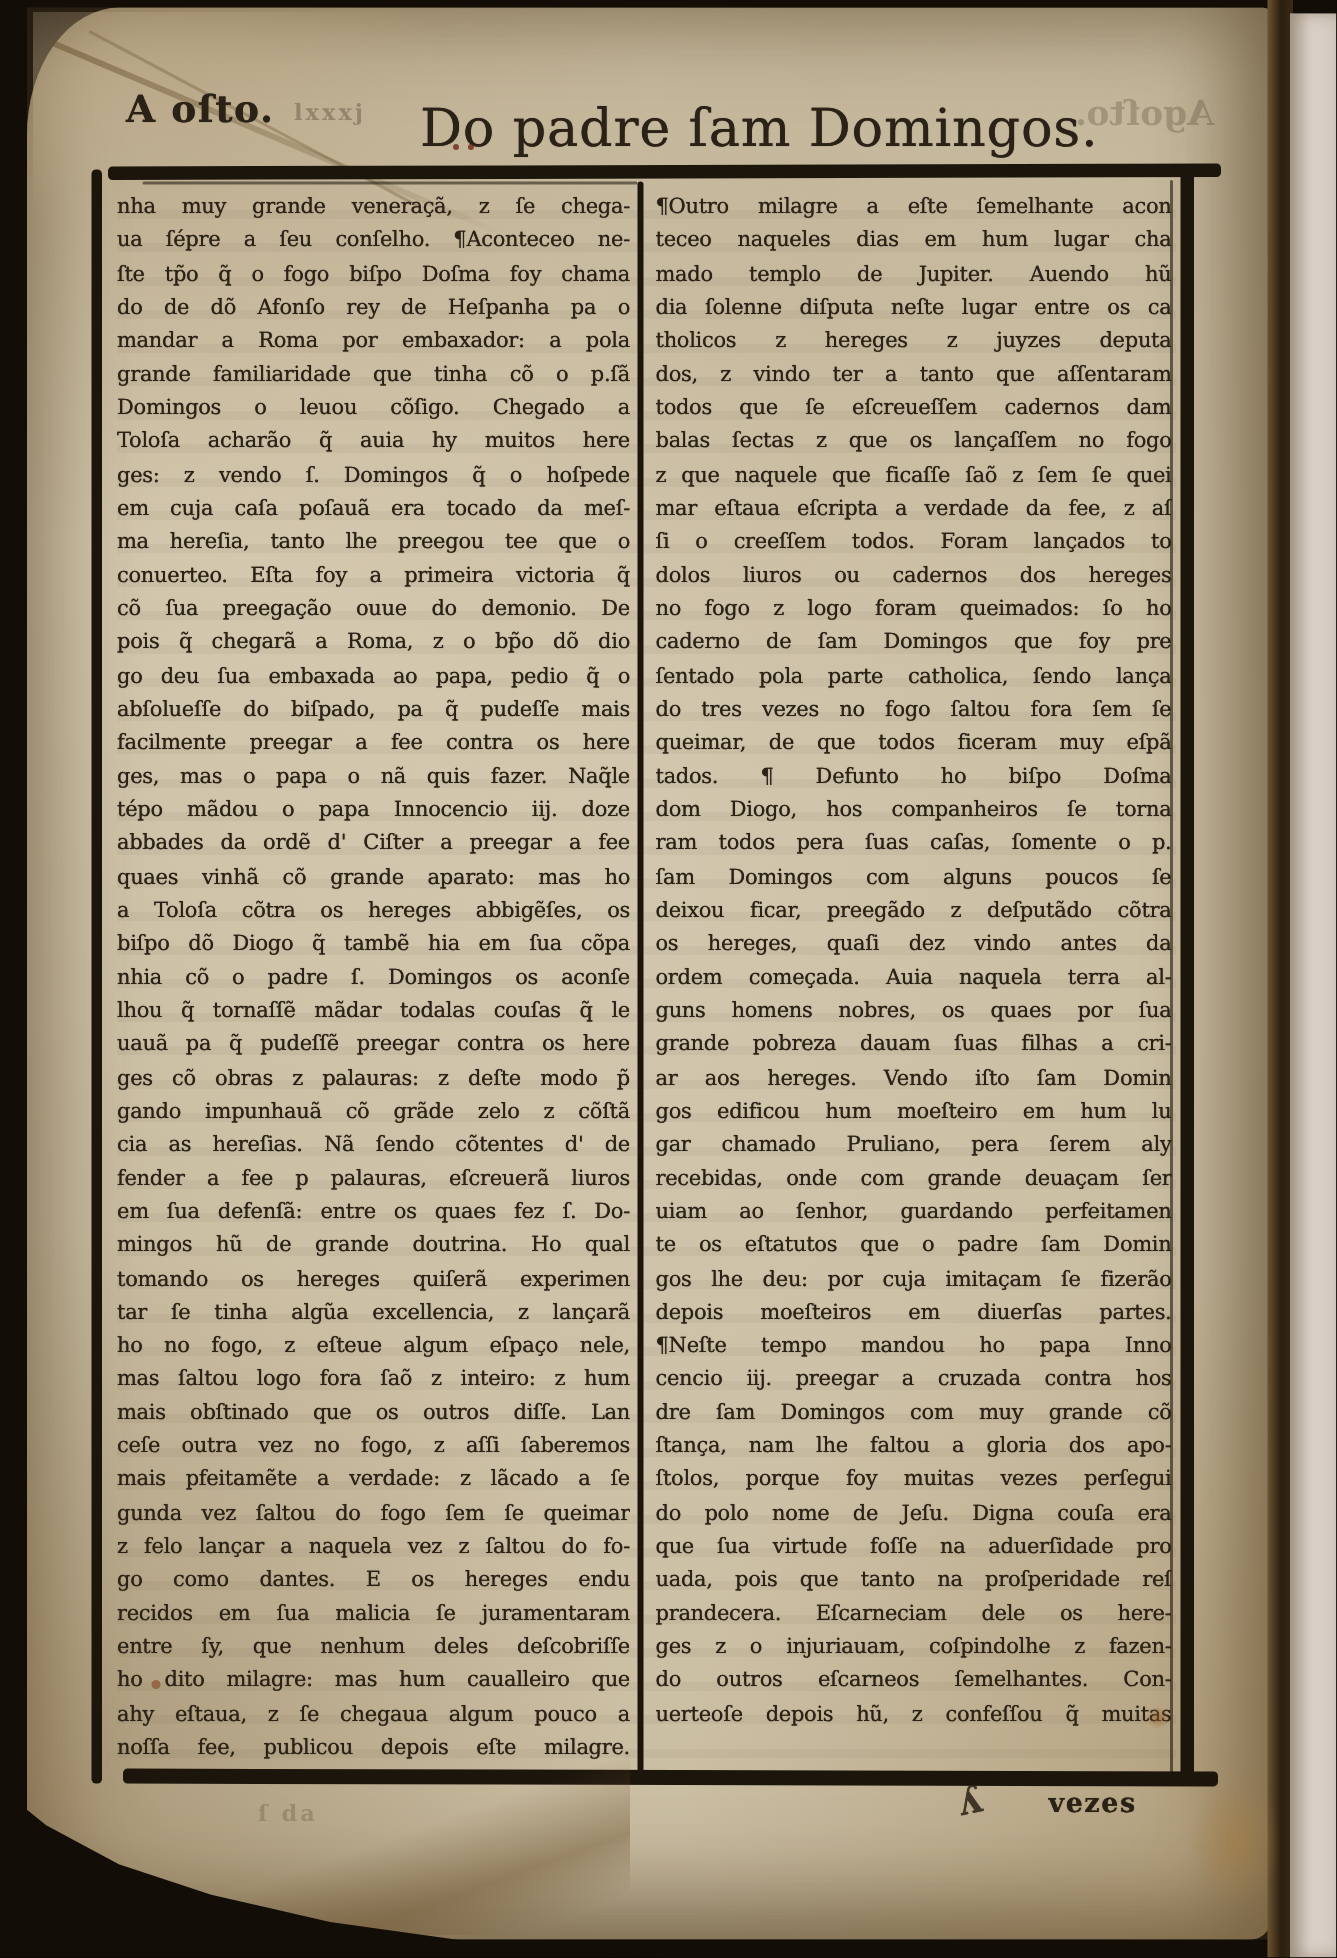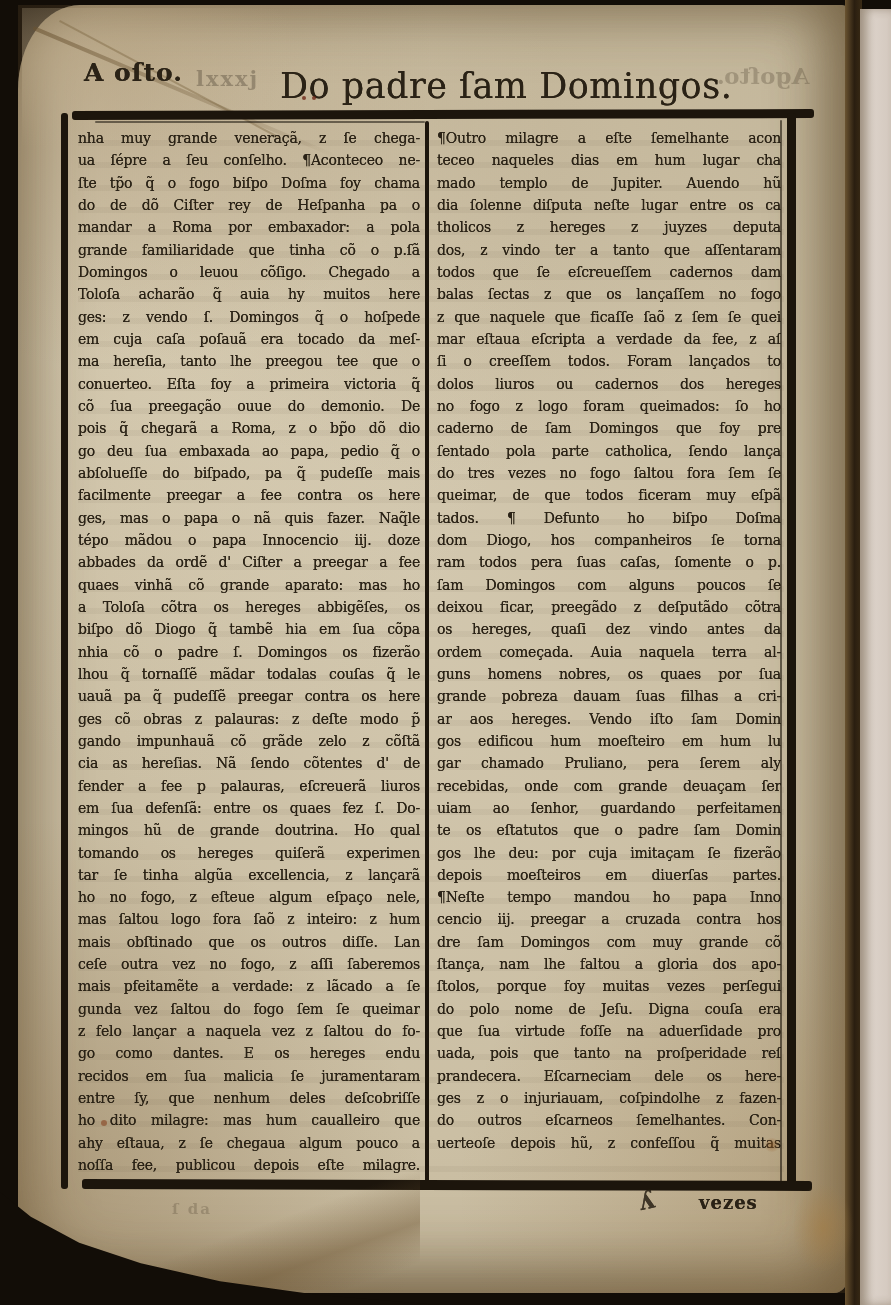--- a/index.html
+++ b/index.html
@@ -53,21 +53,21 @@
   .rule-top{left:72px;top:110px;width:742px;height:9px;transform:rotate(-.15deg);}
   .rule-top-echo{left:95px;top:121px;width:330px;height:2px;opacity:.55;}
   .rule-bottom{left:82px;top:1180px;width:730px;height:10px;transform:rotate(.15deg);}
   .rule-vl{left:61px;top:113px;width:7px;height:1076px;}
   .rule-vm{left:425px;top:121px;width:4px;height:1062px;}
   .rule-vr{left:787px;top:113px;width:9px;height:1076px;}
   .rule-vr2{left:780px;top:120px;width:2px;height:1062px;opacity:.6;}
   
   .ink{color:#2a2216;text-shadow:0 0 .5px rgba(40,32,18,.9);}
   .running-title{position:absolute;left:84px;top:58px;font-size:25px;font-weight:bold;letter-spacing:1px;}
-  .folio-bleed{position:absolute;left:196px;top:66px;font-size:21px;font-weight:bold;
+  .folio-bleed{position:absolute;left:196px;top:66px;font-size:15px;font-weight:bold;
         opacity:.32;letter-spacing:2px;color:#3a3022;}
   .chapter-title{position:absolute;left:280px;top:66px;font-size:35px;font-weight:normal;letter-spacing:.5px;}
   .verso-bleed{position:absolute;left:688px;top:62px;width:150px;font-size:23px;font-weight:bold;
         opacity:.28;color:#4a3e2c;transform:scaleX(-1);text-align:center;}
   .col{position:absolute;top:127px;font-size:14px;font-weight:normal;line-height:22.34px;
         letter-spacing:-.2px;}
   .col-left{left:78px;width:342px;}
   .col-right{left:437px;width:344px;}
   .col .tline{height:22.34px;overflow:hidden;text-align:justify;text-align-last:justify;}
   .catchword{position:absolute;left:699px;top:1192px;font-size:18px;font-weight:bold;letter-spacing:1px;}
@@ -105,41 +105,41 @@
   <div class="rule rule-vm"></div>
   <div class="rule rule-vr2"></div>
   <div class="rule rule-vr"></div>
   <div class="rule rule-bottom"></div>
 
   <div class="showthrough"></div>
   <div class="col col-left ink">
       <div class="tline">nha muy grande veneraçã, z ſe chega-</div>
       <div class="tline">ua ſépre a ſeu conſelho. ¶Aconteceo ne-</div>
       <div class="tline">ſte tp̃o q̃ o fogo biſpo Doſma foy chama</div>
-      <div class="tline">do de dõ Ciſter rey de Heſpanha pa o</div>
+      <div class="tline">do de dõ Afonſo rey de Heſpanha pa o</div>
       <div class="tline">mandar a Roma por embaxador: a pola</div>
       <div class="tline">grande familiaridade que tinha cõ o p.ſã</div>
       <div class="tline">Domingos o leuou cõſigo. Chegado a</div>
       <div class="tline">Toloſa acharão q̃ auia hy muitos here</div>
       <div class="tline">ges: z vendo ſ. Domingos q̃ o hoſpede</div>
       <div class="tline">em cuja caſa poſauã era tocado da meſ-</div>
       <div class="tline">ma hereſia, tanto lhe preegou tee que o</div>
       <div class="tline">conuerteo. Eſta foy a primeira victoria q̃</div>
       <div class="tline">cõ ſua preegação ouue do demonio. De</div>
       <div class="tline">pois q̃ chegarã a Roma, z o bp̃o dõ dio</div>
       <div class="tline">go deu ſua embaxada ao papa, pedio q̃ o</div>
       <div class="tline">abſolueſſe do biſpado, pa q̃ pudeſſe mais</div>
       <div class="tline">facilmente preegar a fee contra os here</div>
       <div class="tline">ges, mas o papa o nã quis fazer. Naq̃le</div>
       <div class="tline">tépo mãdou o papa Innocencio iij. doze</div>
       <div class="tline">abbades da ordẽ d' Ciſter a preegar a fee</div>
       <div class="tline">quaes vinhã cõ grande aparato: mas ho</div>
       <div class="tline">a Toloſa cõtra os hereges abbigẽſes, os</div>
       <div class="tline">biſpo dõ Diogo q̃ tambẽ hia em ſua cõpa</div>
-      <div class="tline">nhia cõ o padre ſ. Domingos os fizerão</div>
+      <div class="tline">nhia cõ o padre ſ. Domingos os aconſe</div>
       <div class="tline">lhou q̃ tornaſſẽ mãdar todalas couſas q̃ le</div>
       <div class="tline">uauã pa q̃ pudeſſẽ preegar contra os here</div>
       <div class="tline">ges cõ obras z palauras: z deſte modo p̃</div>
       <div class="tline">gando impunhauã cõ grãde zelo z cõſtã</div>
       <div class="tline">cia as hereſias. Nã ſendo cõtentes d' de</div>
       <div class="tline">fender a fee p palauras, eſcreuerã liuros</div>
       <div class="tline">em ſua defenſã: entre os quaes fez ſ. Do-</div>
       <div class="tline">mingos hũ de grande doutrina. Ho qual</div>
       <div class="tline">tomando os hereges quiſerã experimen</div>
       <div class="tline">tar ſe tinha algũa excellencia, z lançarã</div>

